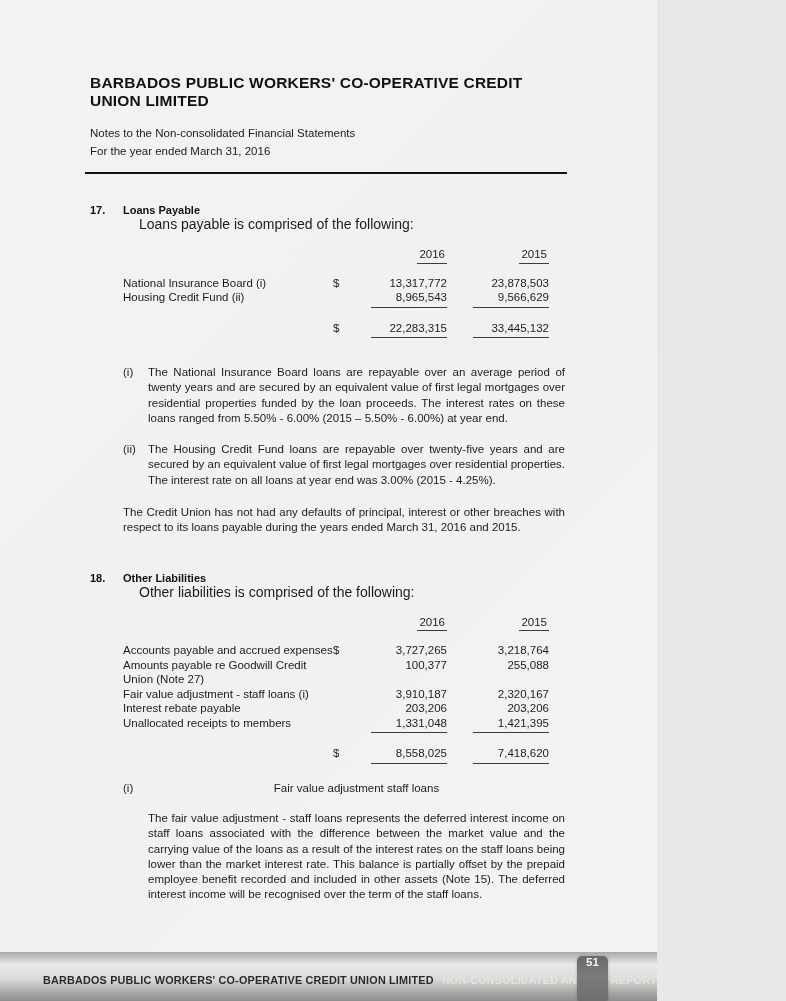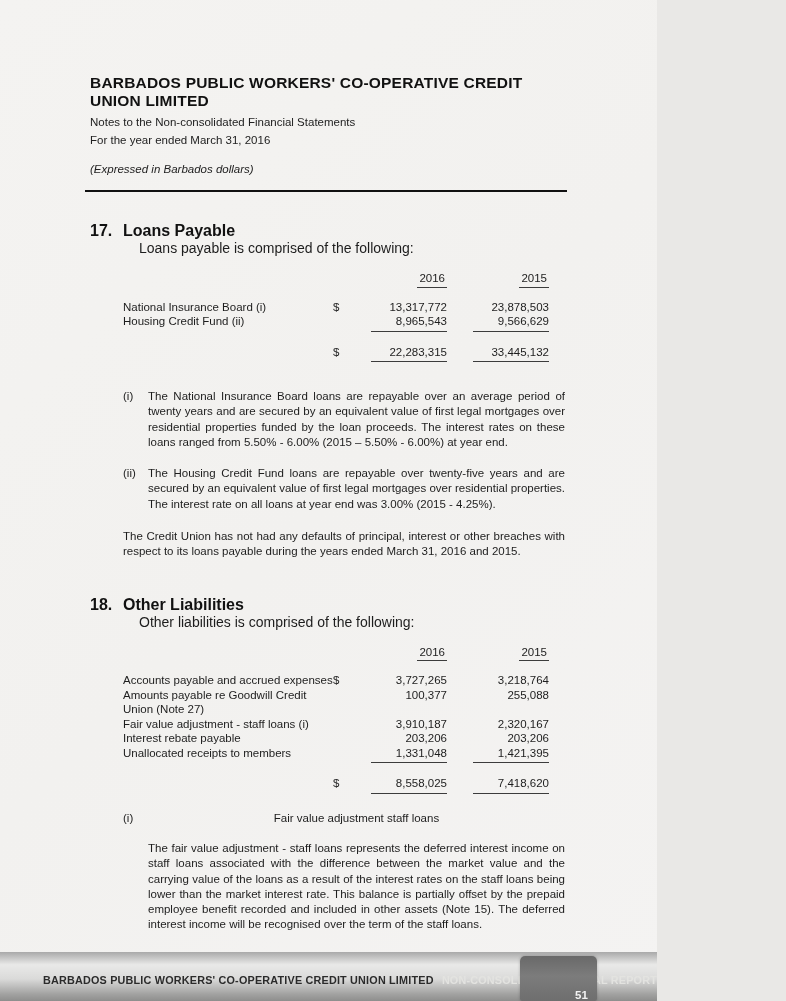--- a/index.html
+++ b/index.html
@@ -21,32 +21,32 @@
     left:90px; right:92px; top:0;
   }
   .doc-title{
     margin-top:74px;
     font-size:15.5px;
     font-weight:bold;
     letter-spacing:.2px;
     color:#111;
   }
   .sub{ font-size:11.5px; color:#222; }
-  .sub1{ margin-top:6px; }
+  .sub1{ margin-top:17px; }
   .sub2{ margin-top:6px; }
   .sub3{ margin-top:17px; font-style:italic; }
   .rule{
     margin-top:15px;
     margin-left:-5px; margin-right:-2px;
     height:0;
     border-top:2.5px solid #111;
   }
   .section-head{
     display:flex;
-    font-size:16px; font-weight:bold; color:#111;
+    font-size:11px; font-weight:bold; color:#111;
   }
   .section-head .num{ width:33px; flex:none; }
   .s17-head{ margin-top:30px; }
   .s18-head{ margin-top:36px; }
   .indent{ margin-left:33px; }
   .intro{ margin-top:0; font-size:14px;padding-left:16px; }
   
   .fintable{ font-size:11.5px; }
   .trow{
     display:flex; align-items:baseline;
@@ -89,40 +89,38 @@
     display:flex; align-items:center;
   }
   .footer-text{
     margin-left:43px; margin-top:6px;
     font-size:10.8px; font-weight:bold; letter-spacing:.2px;
     white-space:nowrap;
   }
   .footer-company{ color:#2b2b2b; }
   .footer-report{ color:#e3e3e0; margin-left:5px; }
   .page-badge{
-    position:absolute; right:60px; bottom:0;
+    position:absolute; right:49px; bottom:0;
     width:31px; height:45px;
     background:linear-gradient(180deg,#696969,#7c7c7c 45%,#6e6e6e);
     border-radius:5px 5px 2px 2px;
     color:#f2f2f2; font-size:11.5px; font-weight:bold;
-    display:flex; align-items:flex-end; justify-content:center;
+    display:flex; align-items:flex-start; justify-content:center;
     box-shadow:0 0 3px rgba(0,0,0,.25);
-    padding-left:46px;
   }
 </style>
 </head>
 <body>
 
 <div class="page">
   <div class="content">
 
     <div class="doc-title">BARBADOS PUBLIC WORKERS' CO-OPERATIVE CREDIT UNION LIMITED</div>
     <div class="sub sub1">Notes to the Non-consolidated Financial Statements</div>
     <div class="sub sub2">For the year ended March 31, 2016</div>
-    <div class="sub sub3">(Expressed in Barbados dollars)</div>
     <div class="rule"></div>
 
     <div class="section-head s17-head">
       <span class="num">17.</span>
       <span>Loans Payable</span>
     </div>
     <div class="intro indent">Loans payable is comprised of the following:</div>
 
     <div class="fintable">
       <div class="trow hdr-row">

